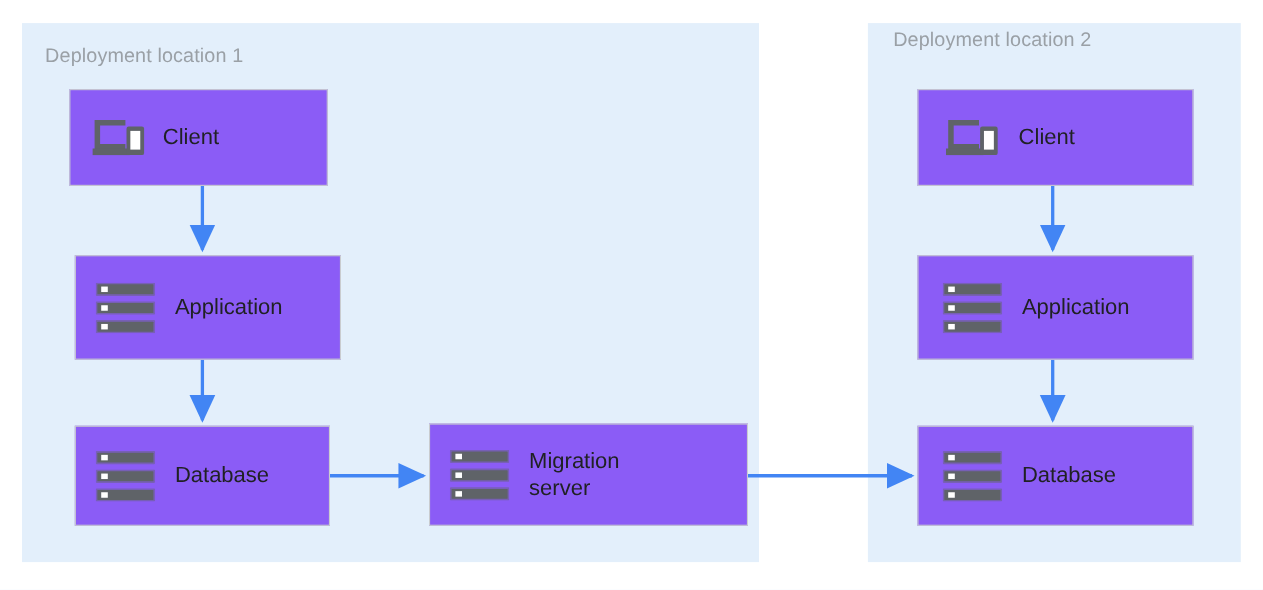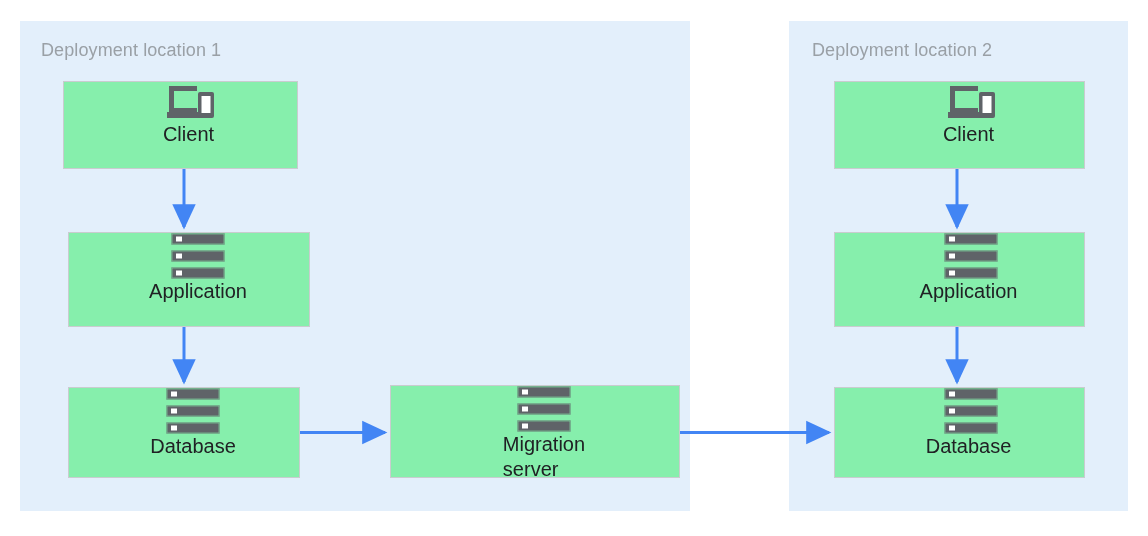--- a/index.html
+++ b/index.html
@@ -26,25 +26,24 @@
   }
   .panel-label {
     position: absolute;
     font-size: 18px;
     color: #9AA0A6;
     white-space: nowrap;
     letter-spacing: 0.1px;
   }
   .node {
     position: absolute;
-    background: #86efac;
+    background: #8b5cf6;
     border: 1px solid #C9CCCF;
     box-sizing: border-box;
     display: flex;
-    flex-direction: column;
     align-items: center;
   }
   .node-icon {
     flex: 0 0 auto;
     display: flex;
     align-items: center;
     justify-content: center;
   }
   .node-label {
     font-size: 20px;
@@ -64,21 +63,21 @@
 </style>
 </head>
 <body>
 
 <div id="canvas">
 
   <div class="panel" style="left:20px; top:21px; width:670px; height:490px;"></div>
   <div class="panel-label" style="left:41px; top:40px;">Deployment location 1</div>
 
   <div class="panel" style="left:789px; top:21px; width:339px; height:490px;"></div>
-  <div class="panel-label" style="left:812px; top:40px;">Deployment location 2</div>
+  <div class="panel-label" style="left:812px; top:26px;">Deployment location 2</div>
 
   <svg id="arrows" viewBox="0 0 1148 536" xmlns="http://www.w3.org/2000/svg">
     <defs>
       <marker id="arrowhead" markerWidth="9" markerHeight="9" refX="7.6" refY="4.5" orient="auto" markerUnits="strokeWidth">
         <path d="M0,0.6 L8.4,4.5 L0,8.4 z" fill="#4285F4"></path>
       </marker>
     </defs>
 
     <g>
       <line x1="184" y1="169" x2="184" y2="227" stroke="#4285F4" stroke-width="3" marker-end="url(#arrowhead)"></line>

